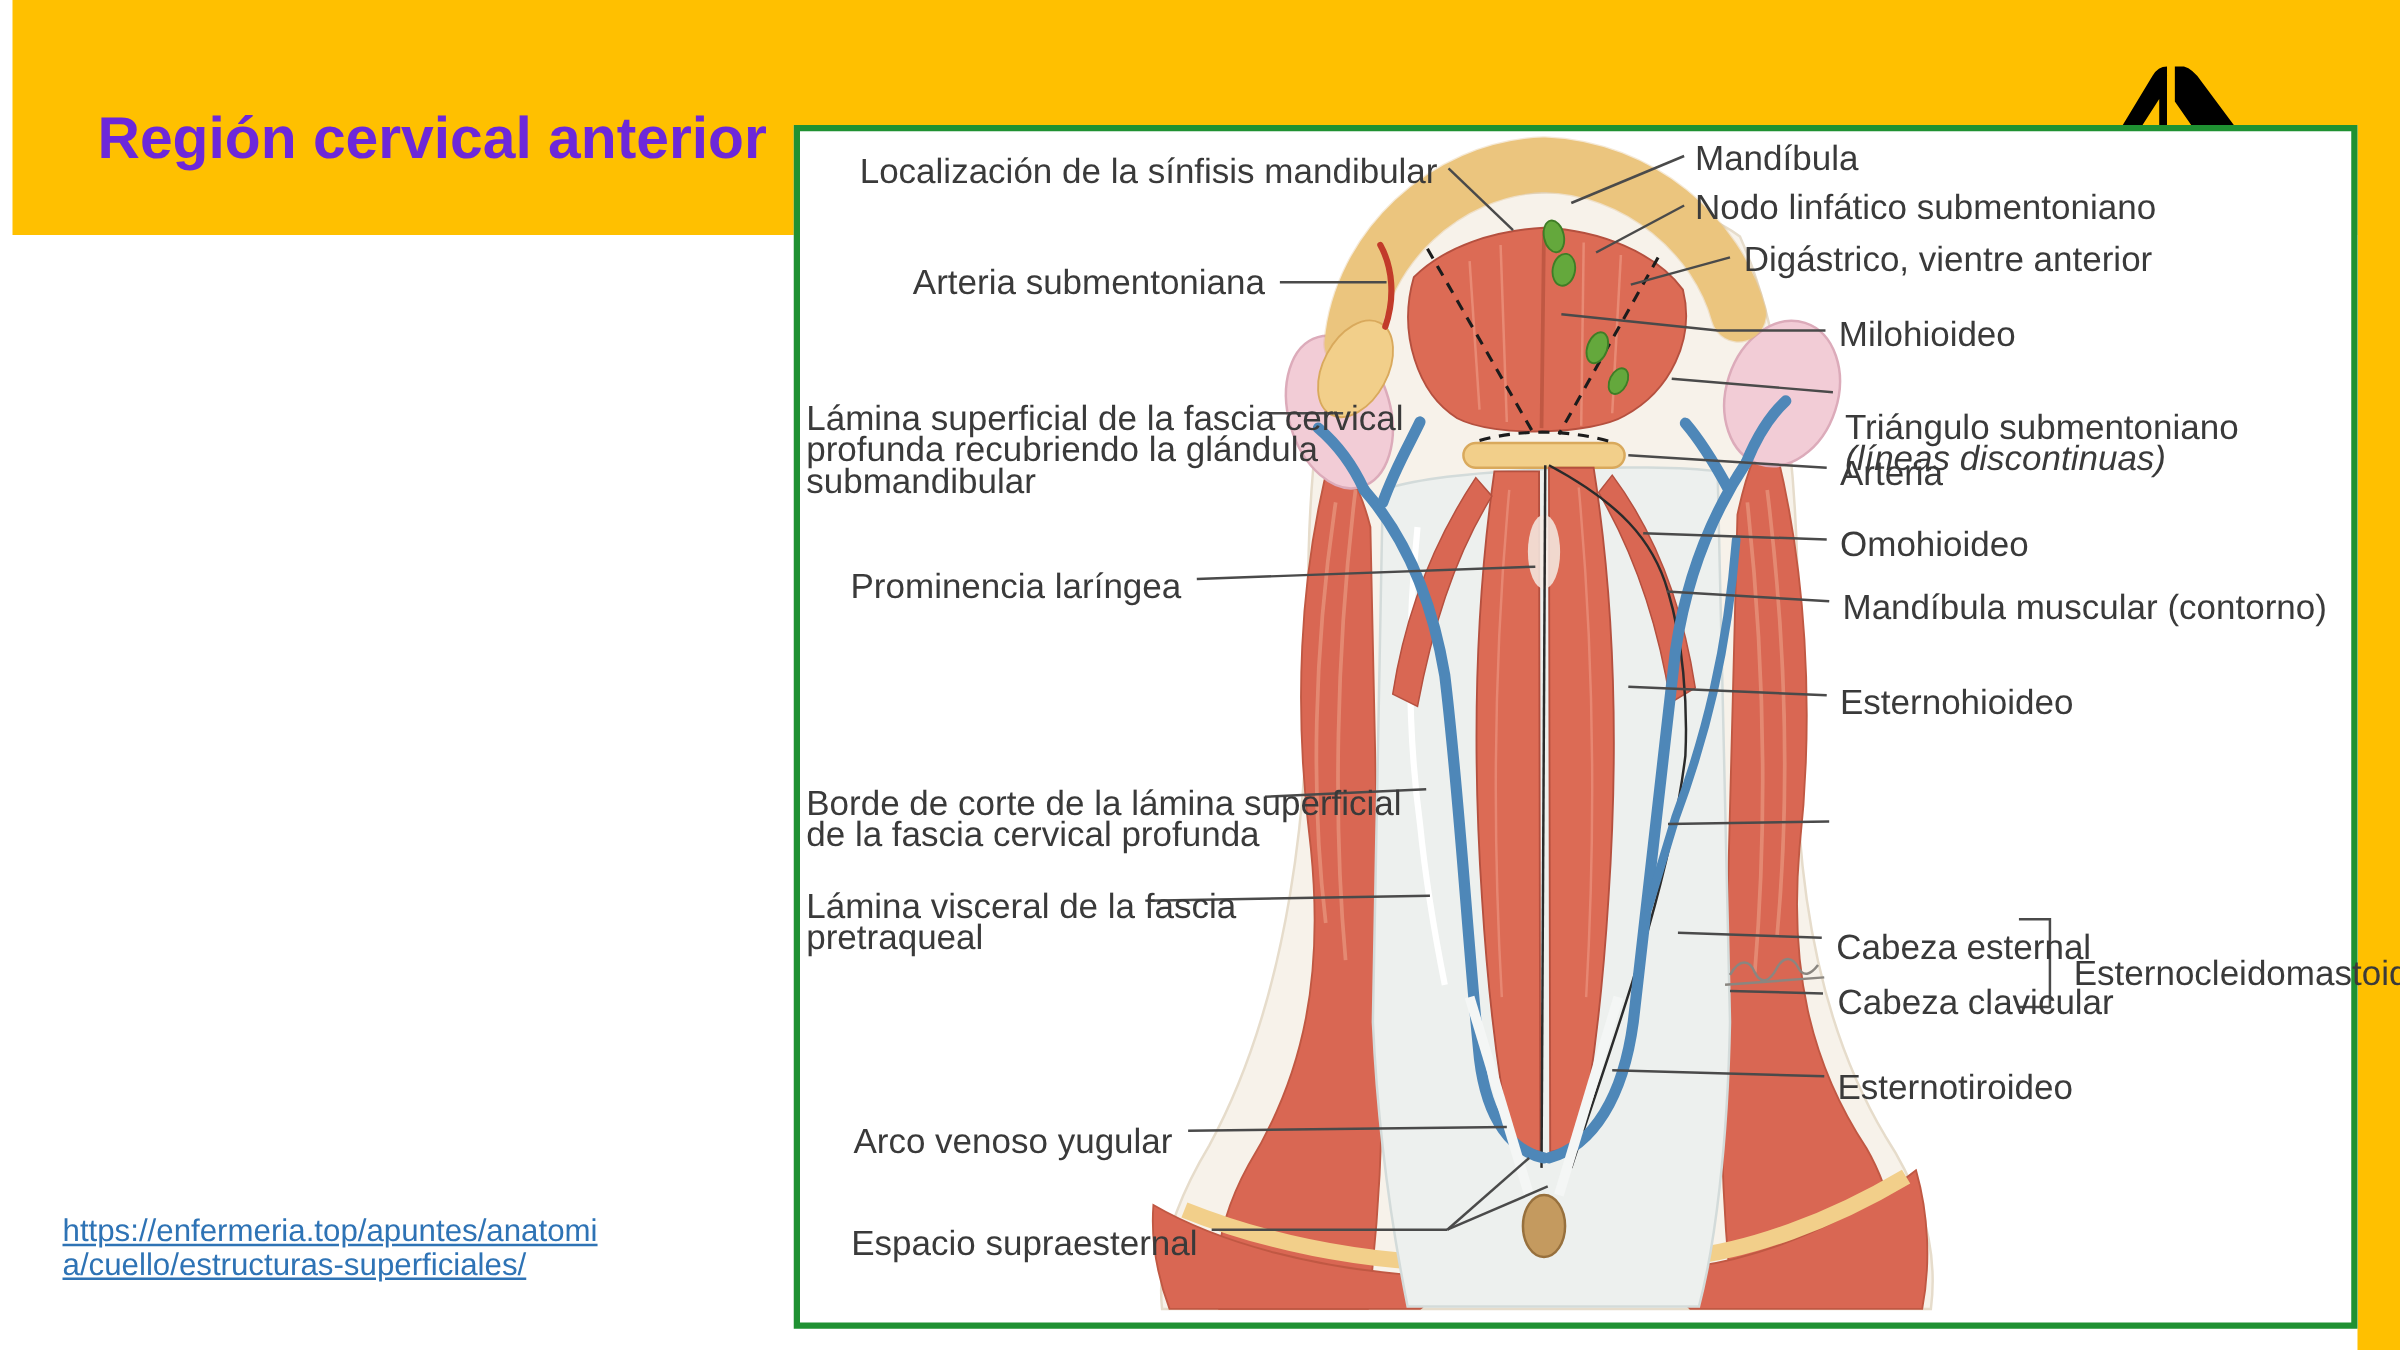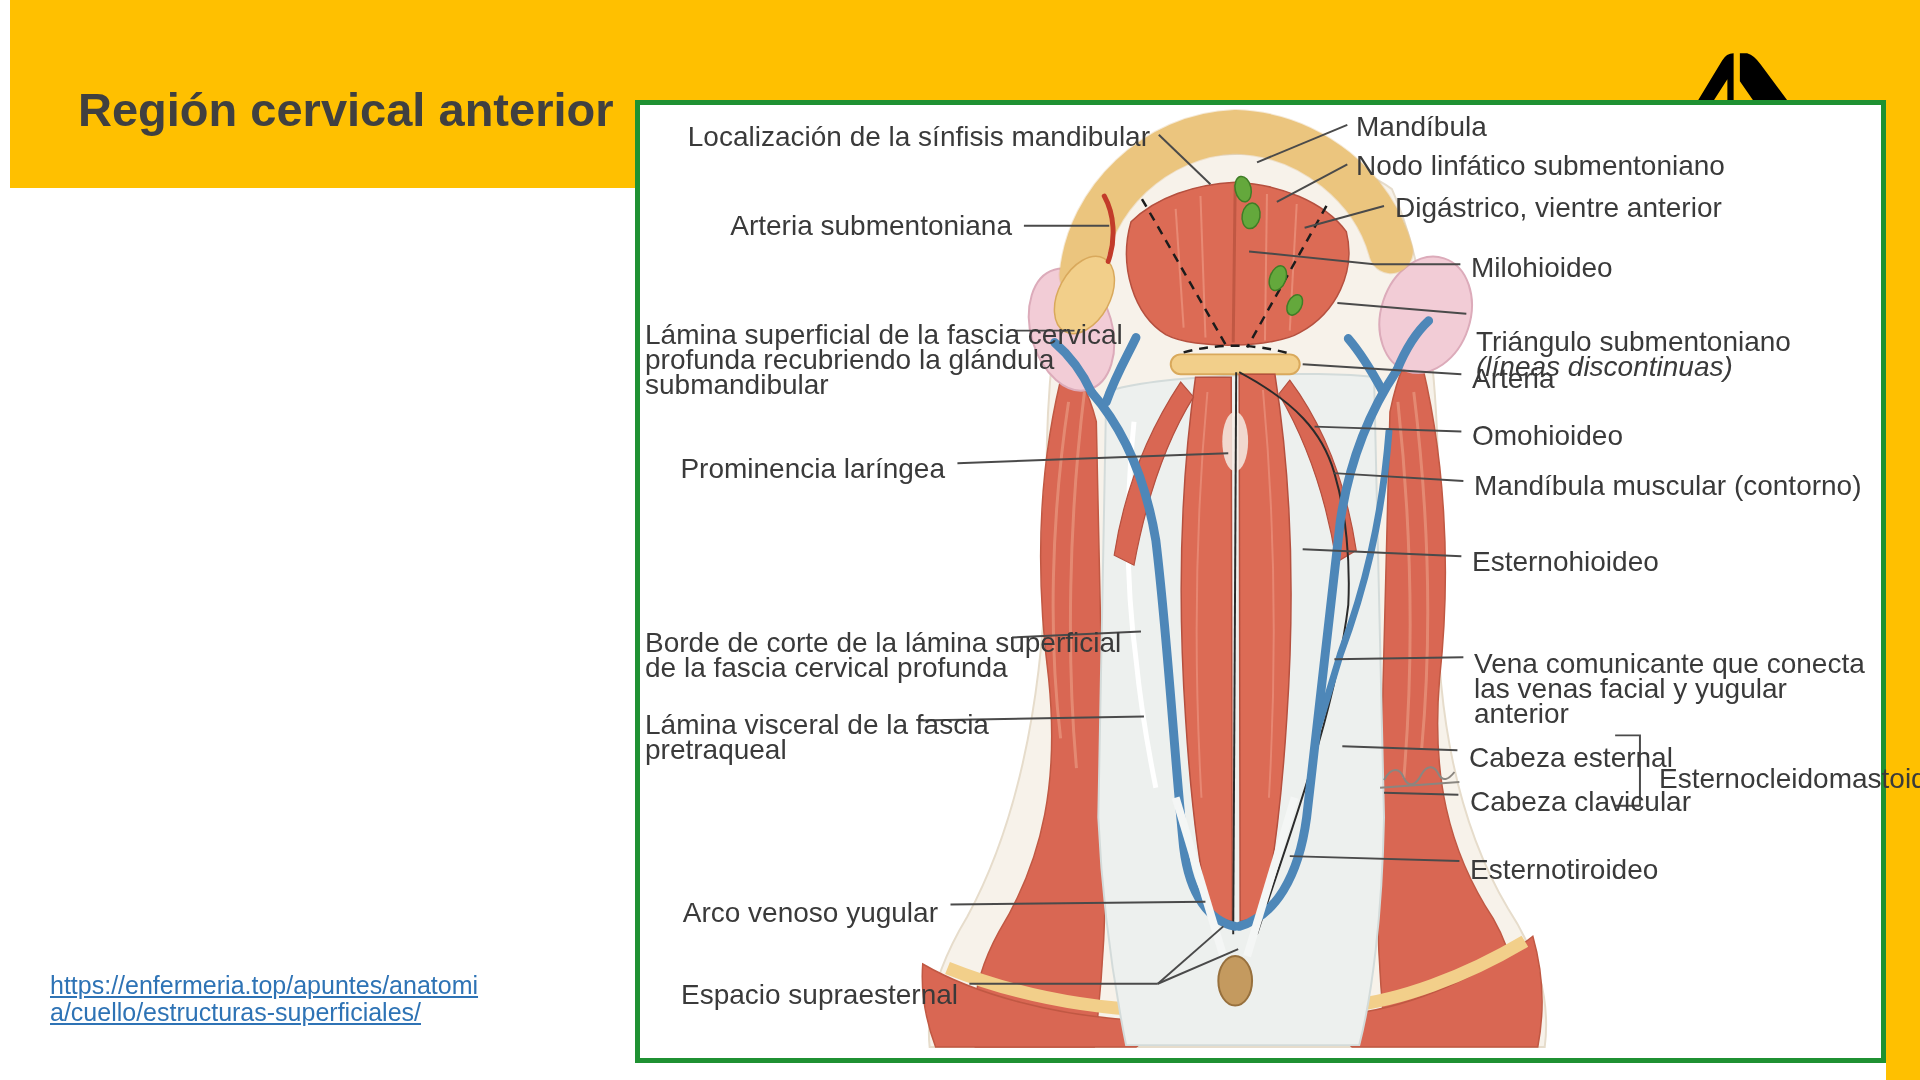--- a/index.html
+++ b/index.html
@@ -16,21 +16,21 @@
   .band-top{
     position:absolute;left:10px;top:0;width:1910px;height:188px;
     background:var(--accent-yellow);z-index:1;
   }
   .band-right{
     position:absolute;left:1886px;top:0;width:34px;height:1080px;
     background:var(--accent-yellow);z-index:1;
   }
   .title{
     position:absolute;left:78px;top:82px;margin:0;z-index:2;
-    font-size:47px;font-weight:bold;color:#404040;letter-spacing:0px;
+    font-size:47px;font-weight:bold;color:#6d28d9;letter-spacing:0px;
   }
   .logo{
     position:absolute;left:1693px;top:44px;width:100px;height:62px;z-index:1;
   }
   .figure-box{
     position:absolute;left:635px;top:100px;width:1251px;height:963px;
     box-sizing:border-box;border:5px solid var(--frame-green);
     background:#ffffff;z-index:3;
   }
   .art{position:absolute;left:0;top:0;width:100%;height:100%;}
@@ -188,22 +188,20 @@
   <div class="lbl" style="left:755px;top:90px">Digástrico, vientre anterior</div>
   <div class="lbl" style="left:831px;top:150px">Milohioideo</div>
   <div class="lbl" style="left:836px;top:199px">
     <span>Triángulo submentoniano</span>
     <span class="note">(líneas discontinuas)</span>
   </div>
   <div class="lbl" style="left:832px;top:261px">Arteria</div>
   <div class="lbl" style="left:832px;top:318px">Omohioideo</div>
   <div class="lbl" style="left:834px;top:368px">Mandíbula muscular (contorno)</div>
   <div class="lbl" style="left:832px;top:444px">Esternohioideo</div>
-  <div class="lbl" style="left:834px;top:546px">Vena comunicante que conecta
-las venas facial y yugular anterior</div>
   <div class="lbl" style="left:829px;top:640px">Cabeza esternal</div>
   <div class="lbl" style="left:830px;top:684px">Cabeza clavicular</div>
   <div class="lbl" style="left:1019px;top:661px">Esternocleidomastoideo</div>
   <div class="lbl" style="left:830px;top:752px">Esternotiroideo</div>
 </div>
 
 <a class="src">https://enfermeria.top/apuntes/anatomi
 a/cuello/estructuras-superficiales/</a>
 
 </body></html>

